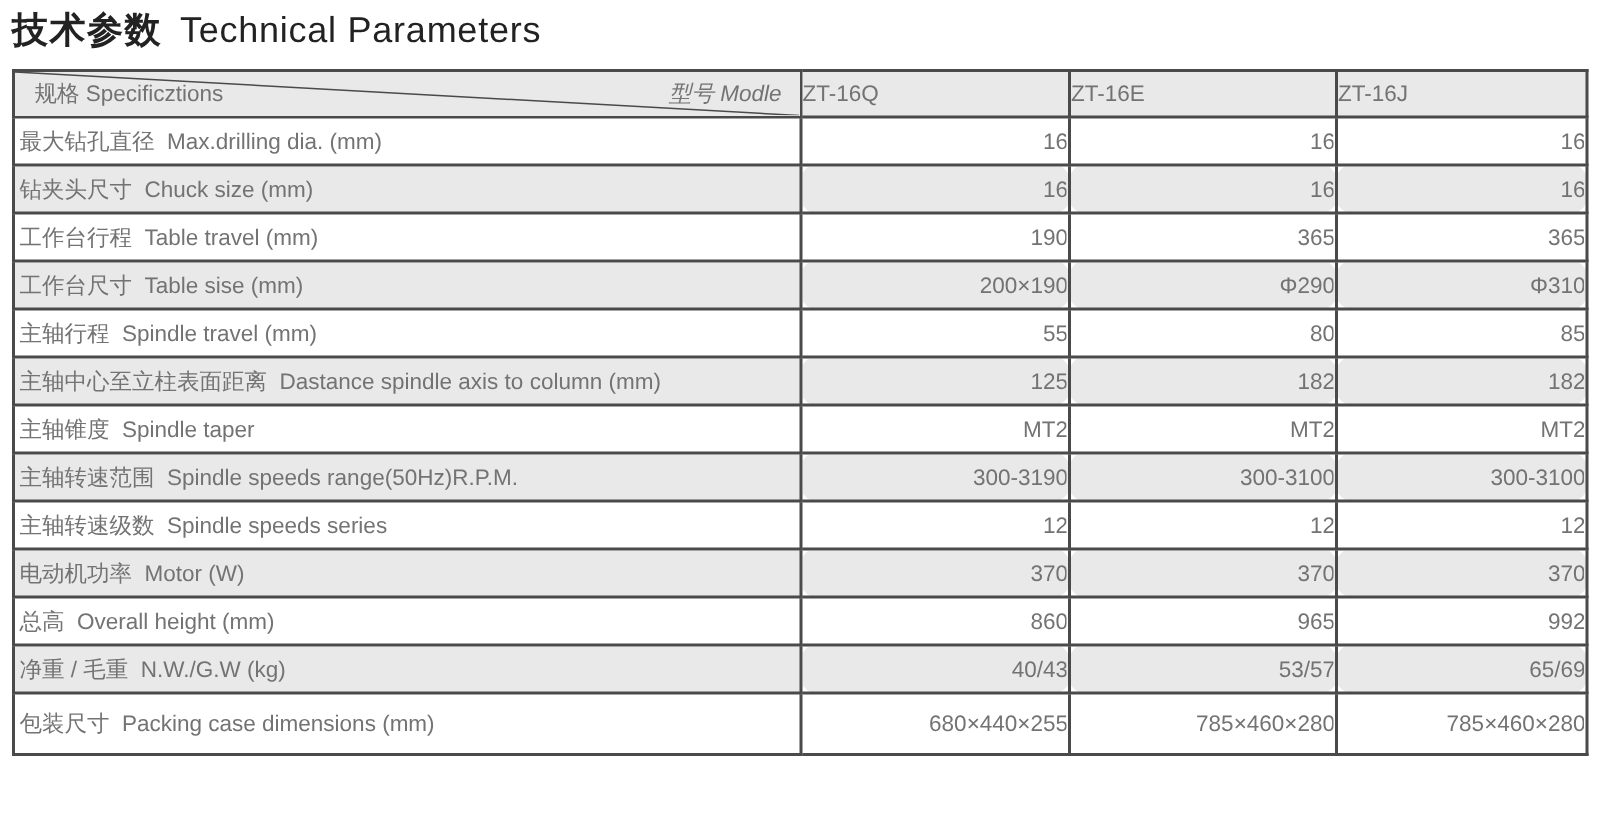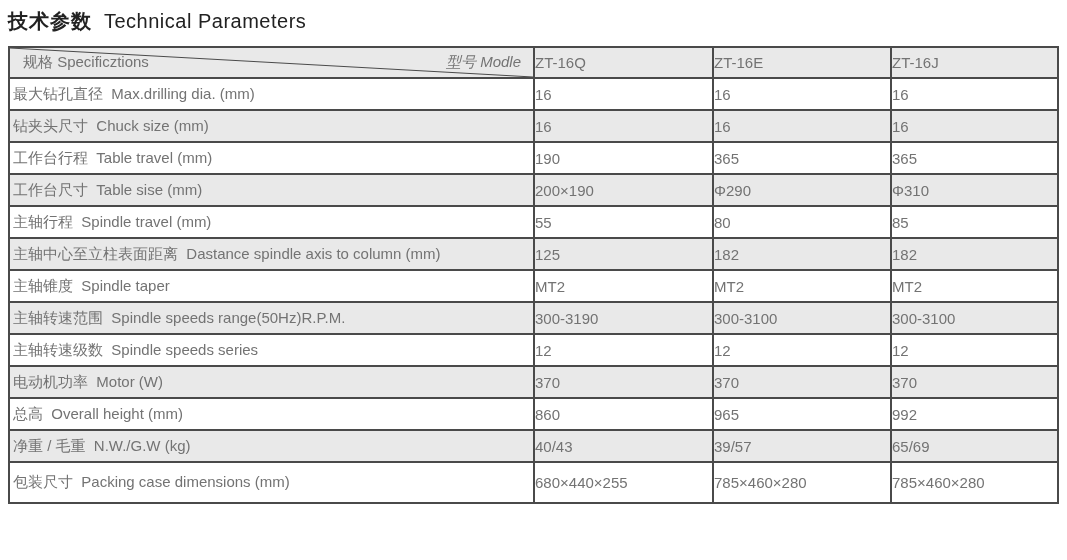--- a/index.html
+++ b/index.html
@@ -13,21 +13,21 @@
     position: relative;
     width: 1067px;
     height: 560px;
     background: #ffffff;
     overflow: hidden;
   }
   .page-title {
     position: absolute;
     left: 8px;
     top: 4px;
-    font-size: 20px;
+    font-size: 24px;
     line-height: 34px;
     color: #222222;
     white-space: pre;
   }
   .page-title .zh { font-weight: 700; letter-spacing: 1px; }
   .page-title .en { font-weight: 400; margin-left: 12px; letter-spacing: 0.5px; }
 
   table.params {
     position: absolute;
     left: 8px;
@@ -73,21 +73,21 @@
   
   tbody tr { height: 32px; }
   tbody tr.tall { height: 41px; }
   tbody tr:nth-child(even) td { background: #e9e9e9; }
   tbody tr:nth-child(odd) td { background: #ffffff; }
   td.label {
     text-align: left;
     padding-left: 3px;
     white-space: pre;
   }
-  td.value { text-align: left; }
+  td.value { text-align: right; border-radius: 10px; }
 </style>
 </head>
 <body>
 
 <div class="page">
 
   <h1 class="page-title"><span class="zh">技术参数</span><span class="en">Technical Parameters</span></h1>
 
   <table class="params">
     <colgroup>
@@ -177,21 +177,21 @@
         </tr>
         <tr>
           <td class="label">总高  Overall height (mm)</td>
           <td class="value">860</td>
           <td class="value">965</td>
           <td class="value">992</td>
         </tr>
         <tr>
           <td class="label">净重 / 毛重  N.W./G.W (kg)</td>
           <td class="value">40/43</td>
-          <td class="value">39/57</td>
+          <td class="value">53/57</td>
           <td class="value">65/69</td>
         </tr>
         <tr class="tall">
           <td class="label">包装尺寸  Packing case dimensions (mm)</td>
           <td class="value">680×440×255</td>
           <td class="value">785×460×280</td>
           <td class="value">785×460×280</td>
         </tr>
       </tbody>
   </table>

